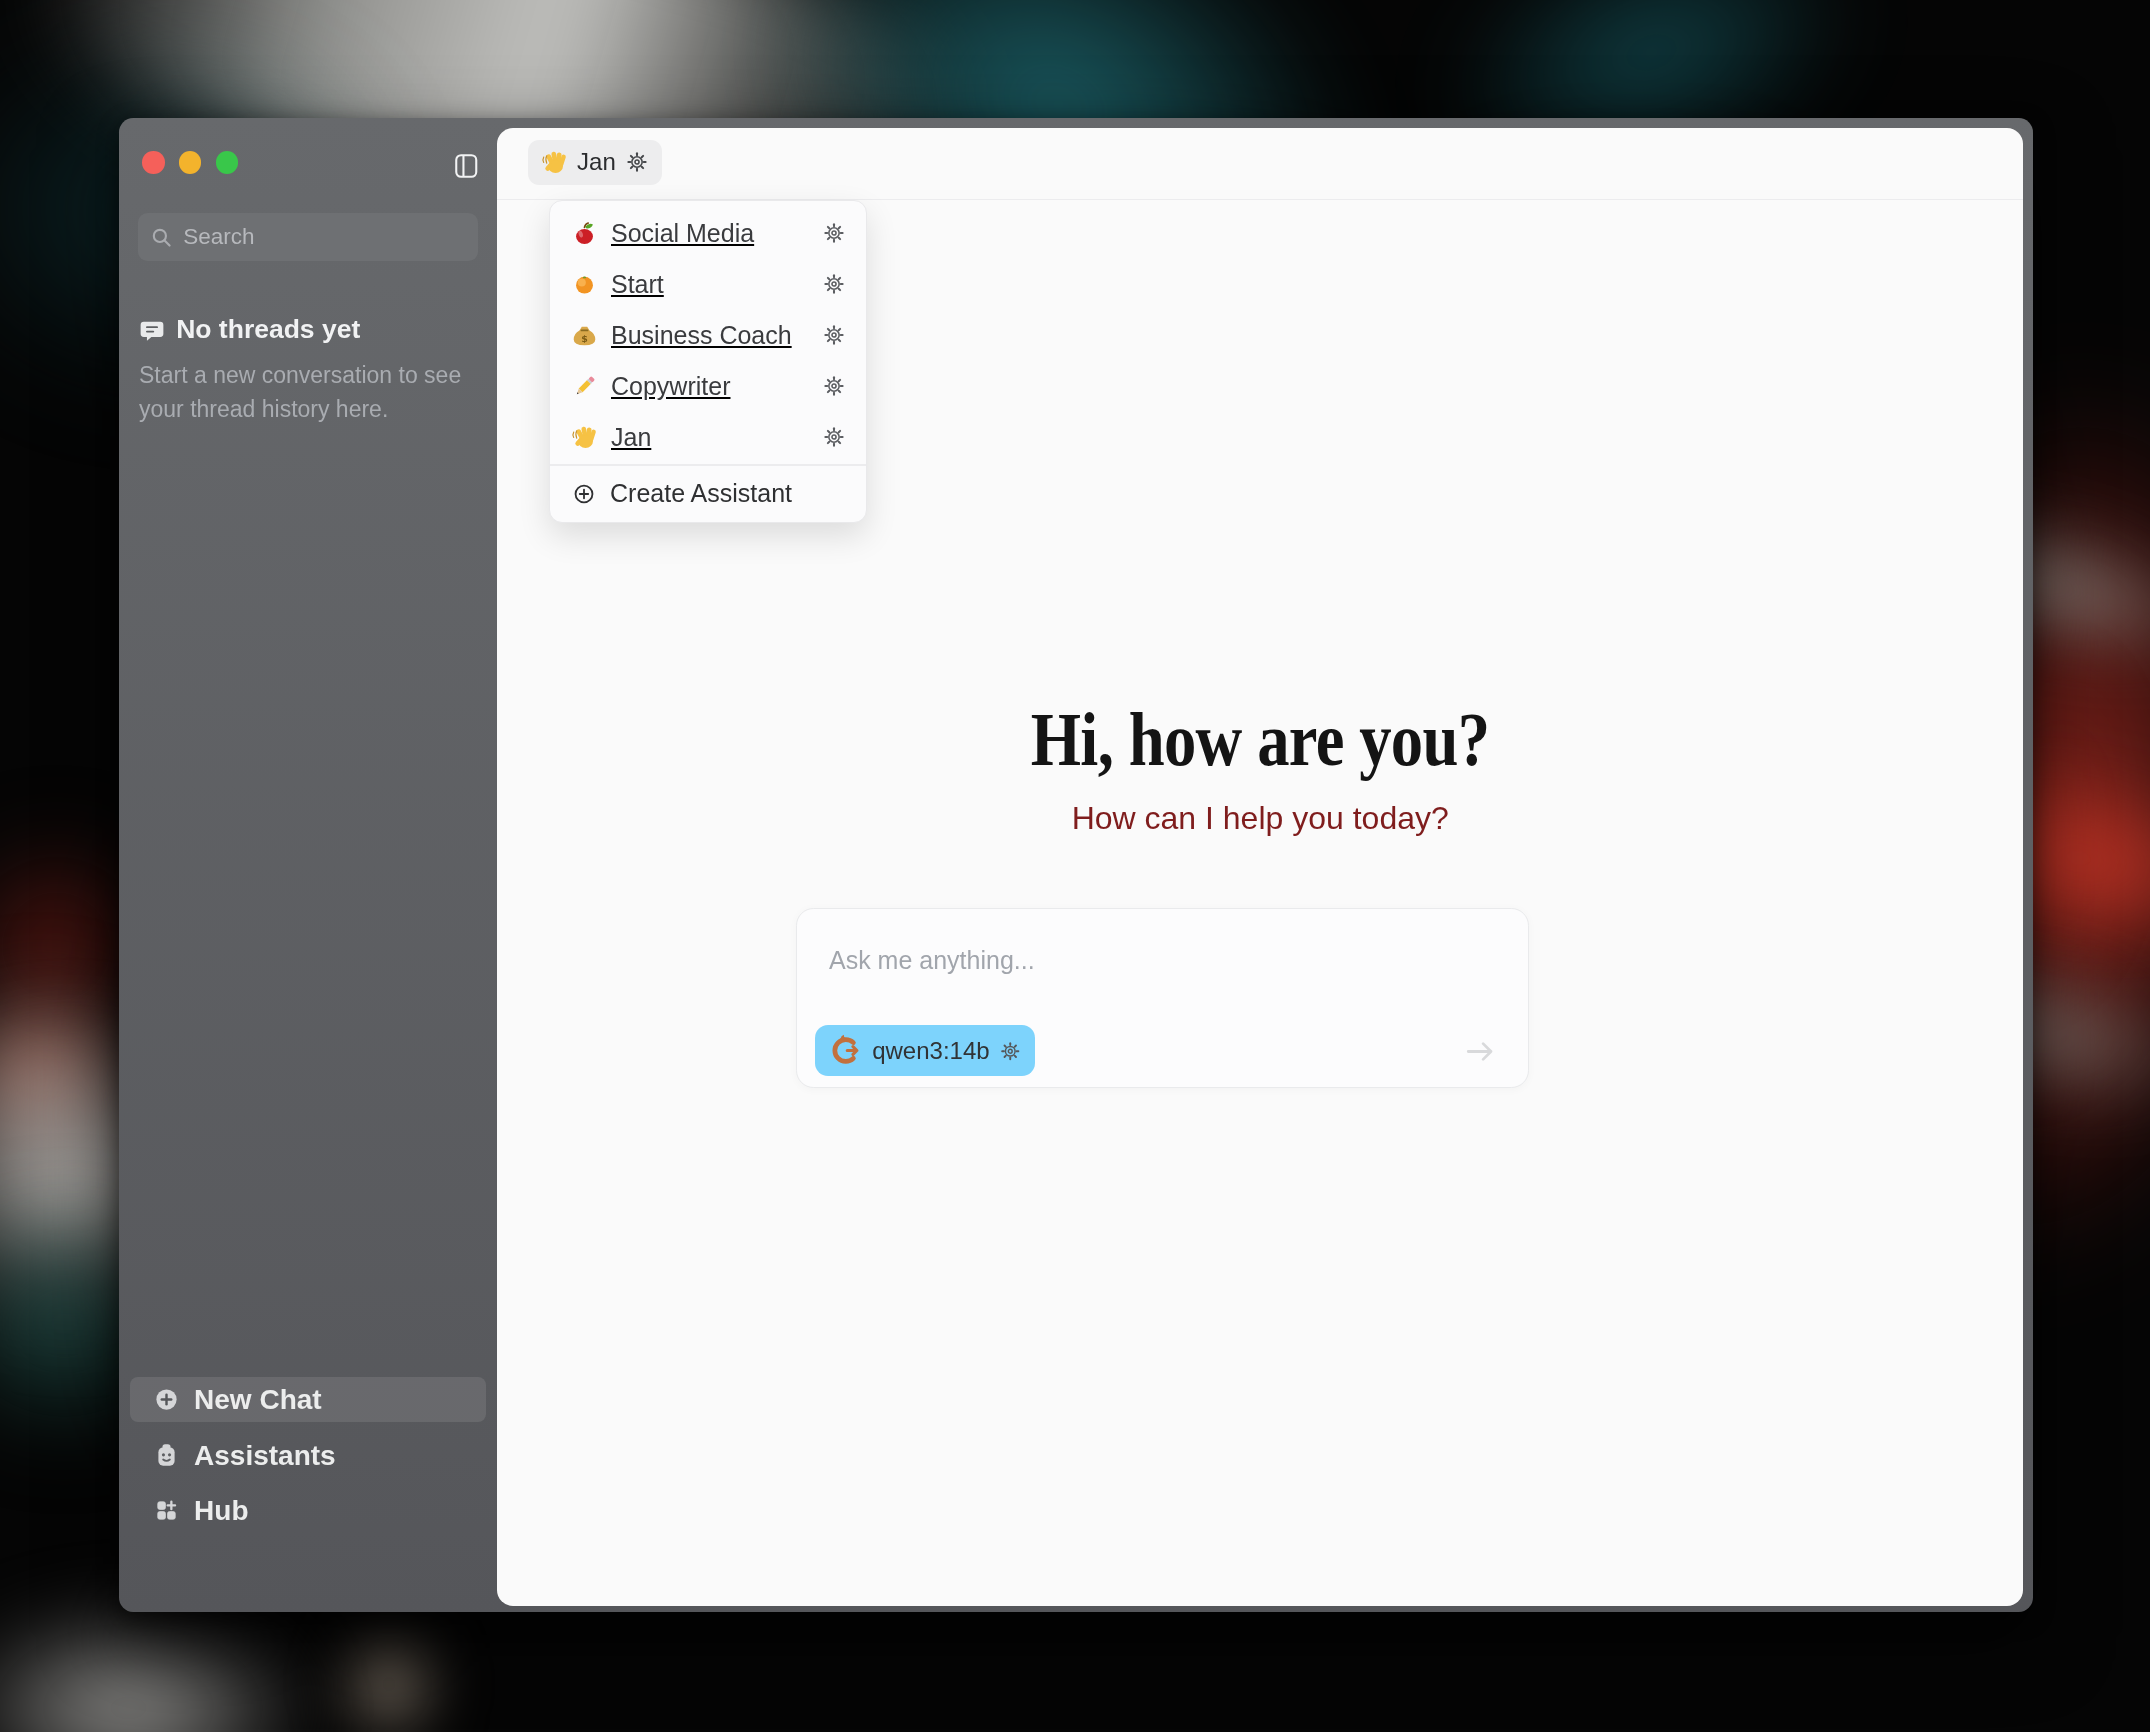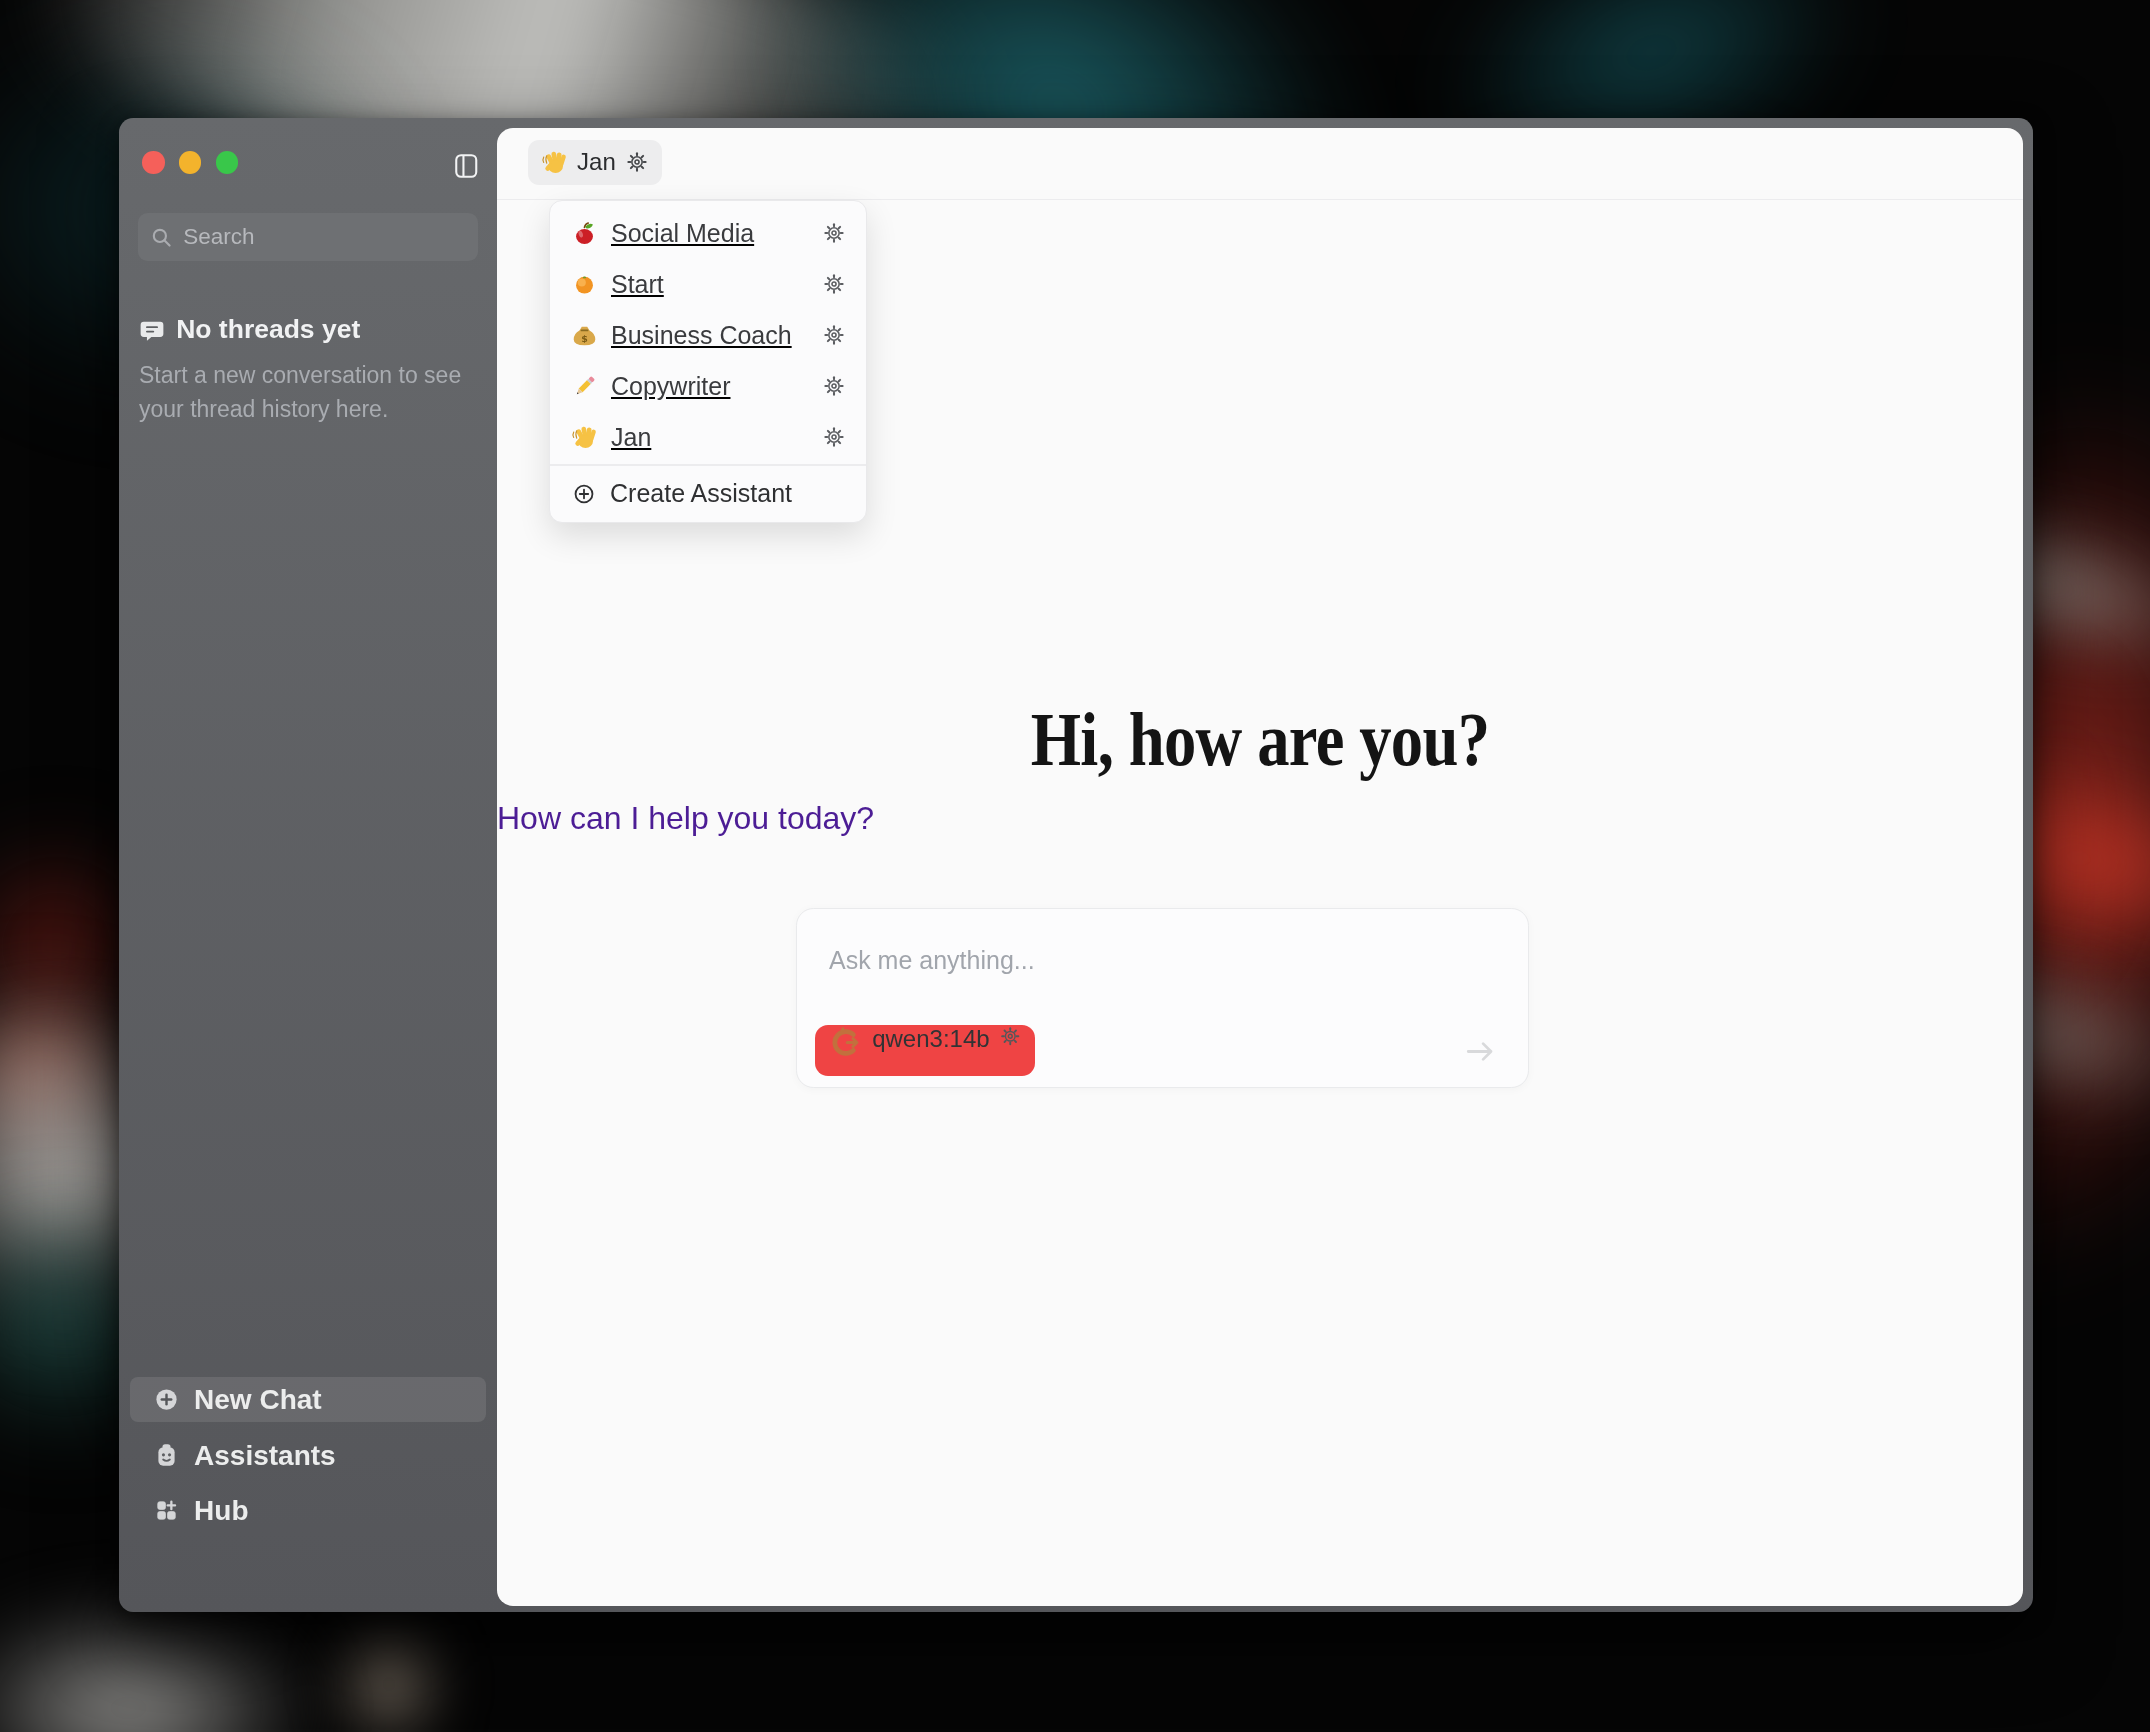--- a/index.html
+++ b/index.html
@@ -77,29 +77,29 @@
   .dd-item .lbl{flex:1;font-size:25px;color:#3a3b3e;}
   .dd-divider{height:1.6px;background:#ececee;margin-top:1.6px;}
   .dd-footer{height:56px;display:flex;align-items:center;gap:13px;padding-left:21px;}
   .dd-footer .lbl{font-size:25px;font-weight:500;color:#2f3032;text-align:right;}
 
   
   .hero-title-wrap{position:absolute;left:0;width:100%;top:571px;text-align:center;}
   .hero-title{display:inline-block;font-family:"Liberation Serif","DejaVu Serif",serif;
     font-size:77px;line-height:80px;font-weight:600;color:#141414;letter-spacing:-0.8px;
     transform:scaleX(.84);transform-origin:center;}
-  .hero-sub{position:absolute;left:0;width:100%;top:672px;
-    font-size:32px;color:#4c1d95;}
+  .hero-sub{position:absolute;left:0;width:100%;top:672px;text-align:center;
+    font-size:32px;color:#7f1d1d;}
 
   
   .composer{position:absolute;left:299px;top:780px;width:733px;height:180px;
     border:1.6px solid #e9eaec;border-radius:17.6px;background:#fcfcfd;box-shadow:0 1.6px 8px rgba(0,0,0,.03);}
   .composer .ph{position:absolute;left:32px;top:37px;font-size:25px;color:#a1a5ac;}
-  .model-pill{position:absolute;left:17.6px;top:116px;height:51px;border-radius:13px;background:#ef4444;
-    display:flex;gap:9.6px;padding:0 13px;}
+  .model-pill{position:absolute;left:17.6px;top:116px;height:51px;border-radius:13px;background:#7dd3fc;
+    display:flex;align-items:center;gap:9.6px;padding:0 13px;}
   .model-pill .mn{font-size:24px;font-weight:500;color:#313335;}
   .send-btn{position:absolute;right:30.5px;top:125px;width:35px;height:35px;}
 
   .icon{display:inline-block;line-height:0;}
 </style>
 </head>
 <body>
 
 <svg width="0" height="0" style="position:absolute">
   <defs>

